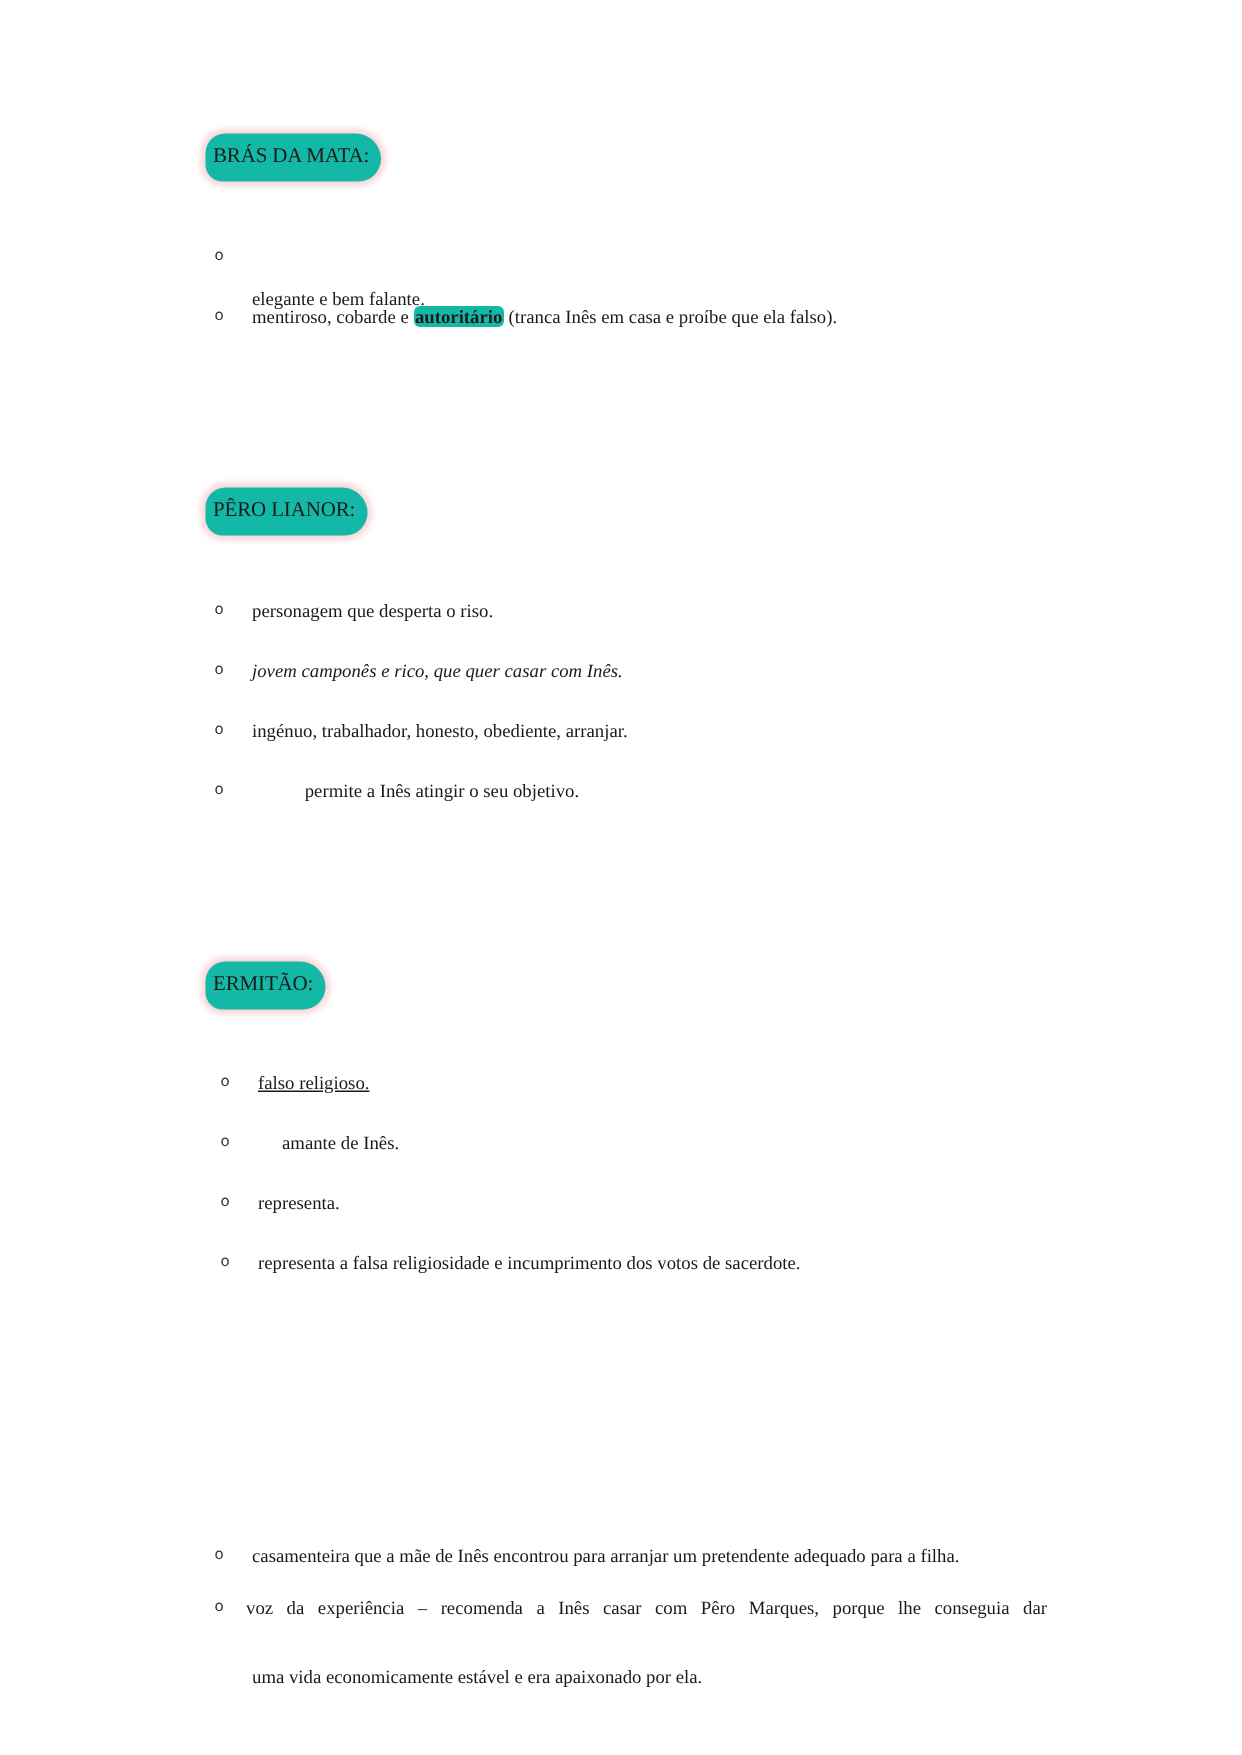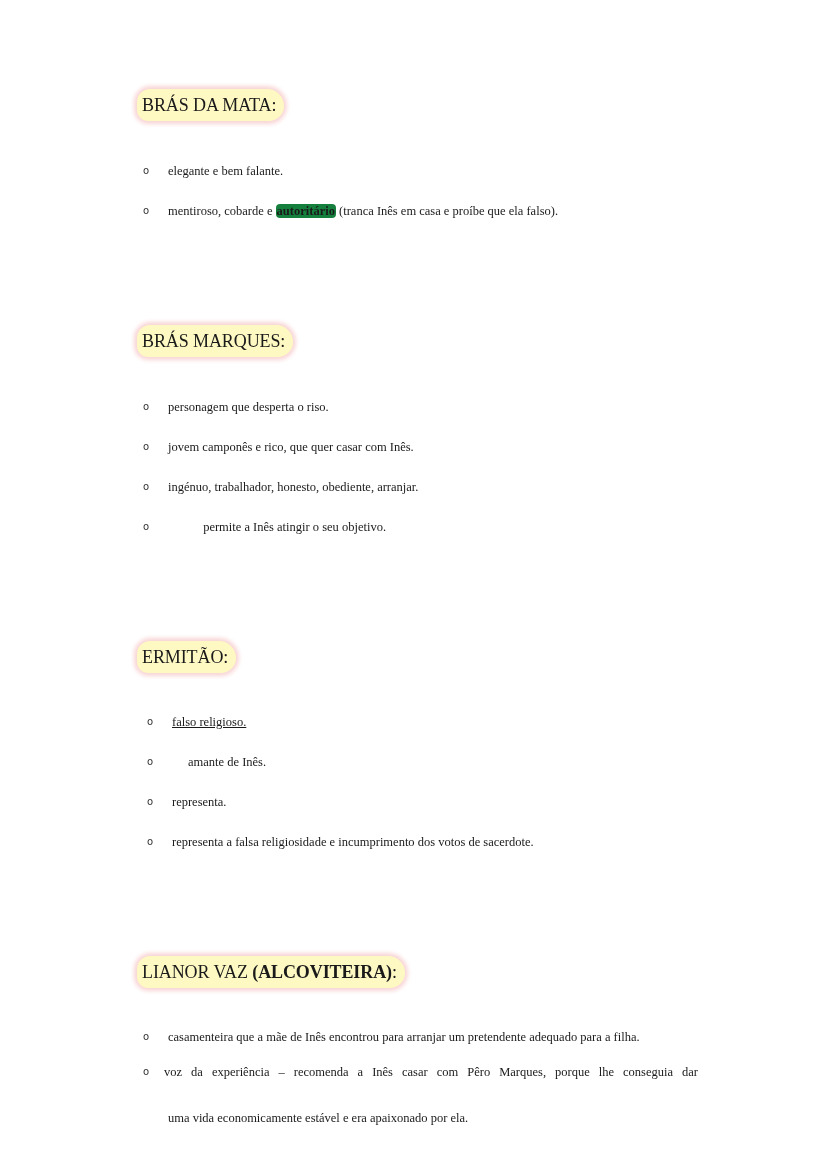--- a/index.html
+++ b/index.html
@@ -17,26 +17,26 @@
     }
     .page {
       position: absolute;
       left: 0;
       top: 0;
       width: 828px;
       height: 1170px;
     }
     .heading {
       position: absolute;
-      font-size: 18px;
+      font-size: 14px;
       line-height: 20px;
       white-space: nowrap;
       padding: 6px 8px 6px 5px;
       border-radius: 14px 18px 16px 12px;
-      background: #fef9c3;
+      background: #14b8a6;
       box-shadow: 0 0 4px 3px #f9d5d6;
       letter-spacing: -0.1px;
     }
     .heading b { font-weight: bold; }
     .bullet {
       position: absolute;
       font-size: 12.5px;
       line-height: 18px;
       white-space: nowrap;
     }
@@ -48,21 +48,21 @@
       font-size: 10px;
       line-height: 18px;
       color: #333;
     }
     .bullet .text {
       position: absolute;
       top: 0;
       white-space: nowrap;
     }
     .hl {
-      background: #15803d;
+      background: #14b8a6;
       border-radius: 4px;
       font-weight: bold;
       padding: 0 1px;
     }
     .justified {
       width: 534px;
       text-align: justify;
       text-align-last: justify;
       white-space: normal;
       display: block;
@@ -72,40 +72,40 @@
 <body>
 
 <div class="page">
 
   <div class="heading" style="left:137px; top:89px;">
     <span>BRÁS DA MATA:</span>
   </div>
 
   <div class="bullet" style="left:143px; top:162px;">
     <span class="mark">o</span>
-    <span class="text" style="left:25px;">elegante e bem falante.</span>
+    <span class="text" style="left:25px;margin-top:28px;">elegante e bem falante.</span>
   </div>
 
   <div class="bullet" style="left:143px; top:202px;">
     <span class="mark">o</span>
     <span class="text" style="left:25px;"><span>mentiroso, cobarde e </span><span class="hl">autoritário</span><span> (tranca Inês em casa e proíbe que ela falso).</span></span>
   </div>
 
   <div class="heading" style="left:137px; top:325px;">
-    <span>BRÁS MARQUES:</span>
+    <span>PÊRO LIANOR:</span>
   </div>
 
   <div class="bullet" style="left:143px; top:398px;">
     <span class="mark">o</span>
     <span class="text" style="left:25px;">personagem que desperta o riso.</span>
   </div>
 
   <div class="bullet" style="left:143px; top:438px;">
     <span class="mark">o</span>
-    <span class="text" style="left:25px;">jovem camponês e rico, que quer casar com Inês.</span>
+    <span class="text" style="left:25px;font-style:italic;">jovem camponês e rico, que quer casar com Inês.</span>
   </div>
 
   <div class="bullet" style="left:143px; top:478px;">
     <span class="mark">o</span>
     <span class="text" style="left:25px;">ingénuo, trabalhador, honesto, obediente, arranjar.</span>
   </div>
 
   <div class="bullet" style="left:143px; top:518px;">
     <span class="mark">o</span>
     <span class="text" style="left:25px; white-space:pre;margin-left:32px;"> permite a Inês atingir o seu objetivo.</span>
@@ -128,23 +128,20 @@
   <div class="bullet" style="left:147px; top:793px;">
     <span class="mark">o</span>
     <span class="text" style="left:25px;">representa.</span>
   </div>
 
   <div class="bullet" style="left:147px; top:833px;">
     <span class="mark">o</span>
     <span class="text" style="left:25px;">representa a falsa religiosidade e incumprimento dos votos de sacerdote.</span>
   </div>
 
-  <div class="heading" style="left:137px; top:956px;">
-    <span>LIANOR VAZ </span><b>(ALCOVITEIRA)</b><span>:</span>
-  </div>
 
   <div class="bullet" style="left:143px; top:1028px;">
     <span class="mark">o</span>
     <span class="text" style="left:25px;">casamenteira que a mãe de Inês encontrou para arranjar um pretendente adequado para a filha.</span>
   </div>
 
   <div class="bullet" style="left:143px; top:1063px;">
     <span class="mark">o</span>
     <span class="text justified" style="left:21px;">voz da experiência – recomenda a Inês casar com Pêro Marques, porque lhe conseguia dar</span>
     <span class="text" style="left:25px; top:46px;">uma vida economicamente estável e era apaixonado por ela.</span>

